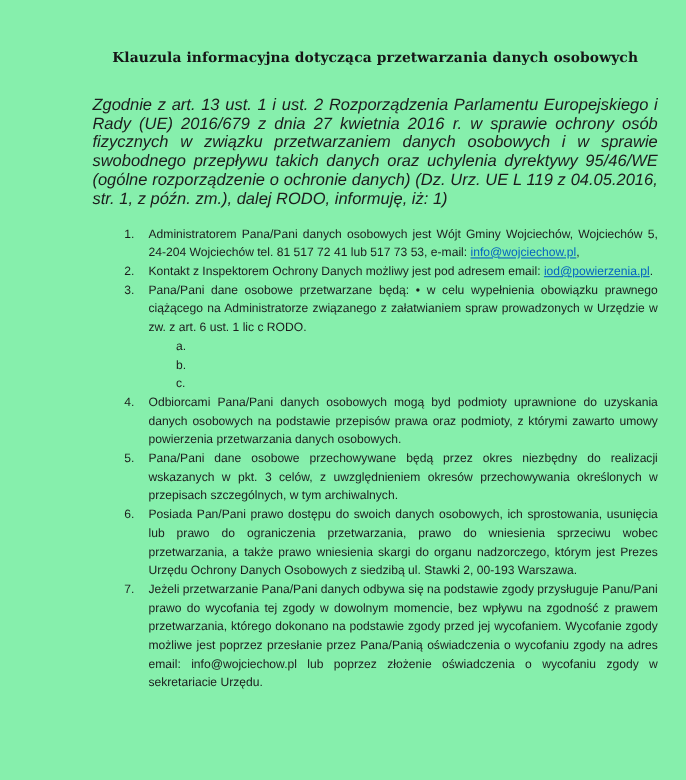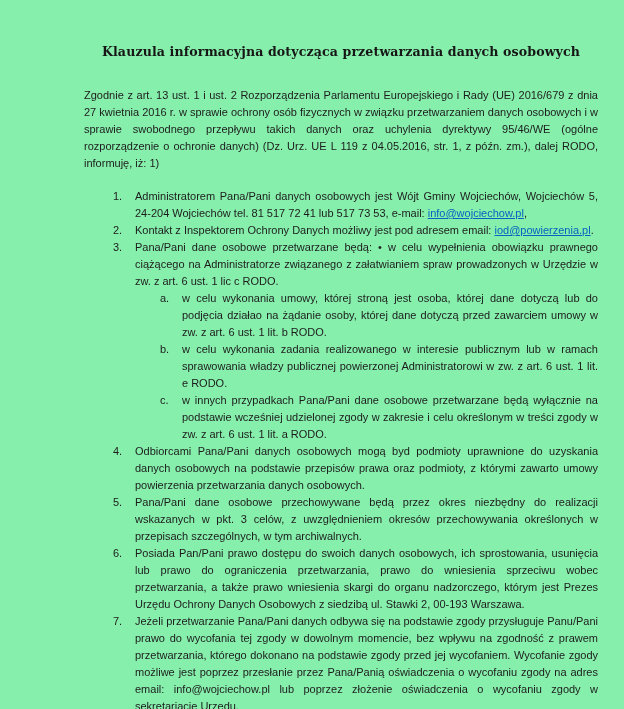--- a/index.html
+++ b/index.html
@@ -25,24 +25,25 @@
   .doc-title {
     font-family: "DejaVu Serif", "Liberation Serif", serif;
     font-weight: bold;
     font-size: 12.6px;
     text-align: center;
     color: #161616;
     margin: 0 0 28px 0;
     letter-spacing: 0.1px;
   }
   .intro {
-    font-size: 11px;
+    font-size: 15px;
     line-height: 17px;
     text-align: justify;
     margin: 0 0 16px 0;
+    font-style: italic;
   }
   .num-list {
     font-size: 11px;
     line-height: 17px;
   }
   .li {
     display: flex;
     align-items: flex-start;
   }
   .li > .num {
@@ -86,27 +87,24 @@
           <div class="body"><span>Administratorem Pana/Pani danych osobowych jest Wójt Gminy Wojciechów, Wojciechów 5, 24-204 Wojciechów tel. 81 517 72 41 lub 517 73 53, e-mail: </span><a class="email-link" href="#">info@wojciechow.pl</a><span>,</span></div>
         </div>
         <div class="li">
           <span class="num">2.</span>
           <div class="body"><span>Kontakt z Inspektorem Ochrony Danych możliwy jest pod adresem email: </span><a class="email-link" href="#">iod@powierzenia.pl</a><span>.</span></div>
         </div>
         <div class="li">
           <span class="num">3.</span>
           <div class="body"><span>Pana/Pani dane osobowe przetwarzane będą: • w celu wypełnienia obowiązku prawnego ciążącego na Administratorze związanego z załatwianiem spraw prowadzonych w Urzędzie w zw. z art. 6 ust. 1 lic c RODO.</span><div class="sub-li">
               <span class="letter">a.</span>
-              <div class="sub-body">w celu wykonania umowy, której stroną jest osoba, której dane dotyczą lub do podjęcia działao na żądanie osoby, której dane dotyczą przed zawarciem umowy w zw. z art. 6 ust. 1 lit. b RODO.</div>
             </div><div class="sub-li">
               <span class="letter">b.</span>
-              <div class="sub-body">w celu wykonania zadania realizowanego w interesie publicznym lub w ramach sprawowania władzy publicznej powierzonej Administratorowi w zw. z art. 6 ust. 1 lit. e RODO.</div>
             </div><div class="sub-li">
               <span class="letter">c.</span>
-              <div class="sub-body">w innych przypadkach Pana/Pani dane osobowe przetwarzane będą wyłącznie na podstawie wcześniej udzielonej zgody w zakresie i celu określonym w treści zgody w zw. z art. 6 ust. 1 lit. a RODO.</div>
             </div></div>
         </div>
         <div class="li">
           <span class="num">4.</span>
           <div class="body"><span>Odbiorcami Pana/Pani danych osobowych mogą byd podmioty uprawnione do uzyskania danych osobowych na podstawie przepisów prawa oraz podmioty, z którymi zawarto umowy powierzenia przetwarzania danych osobowych.</span></div>
         </div>
         <div class="li">
           <span class="num">5.</span>
           <div class="body"><span>Pana/Pani dane osobowe przechowywane będą przez okres niezbędny do realizacji wskazanych w pkt. 3 celów, z uwzględnieniem okresów przechowywania określonych w przepisach szczególnych, w tym archiwalnych.</span></div>
         </div>

